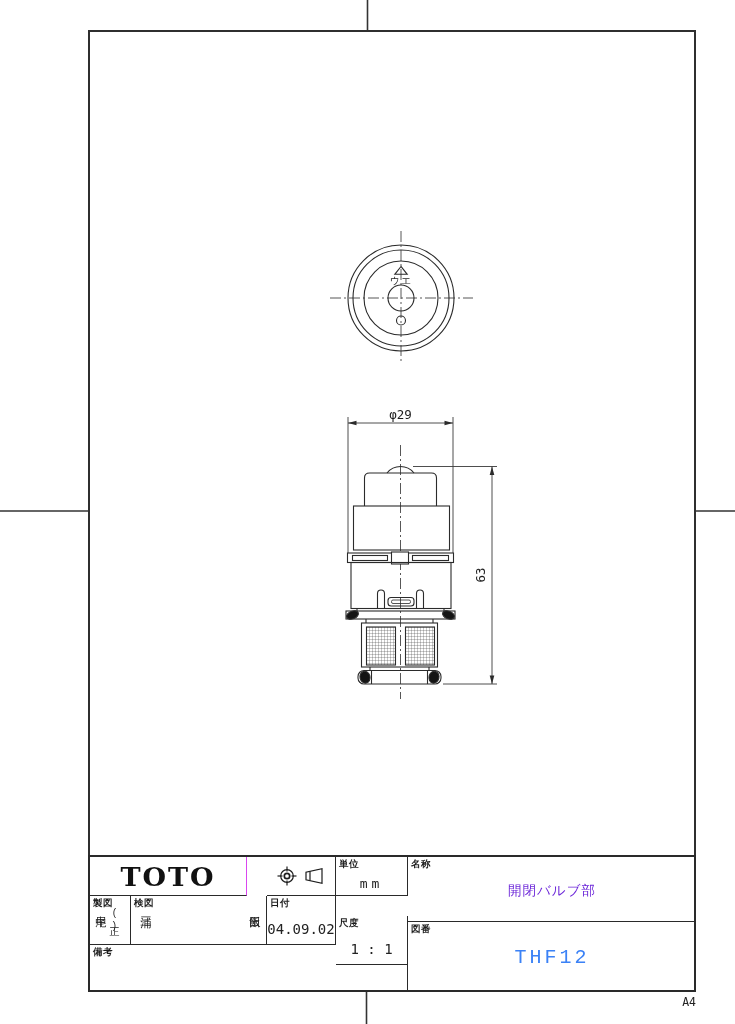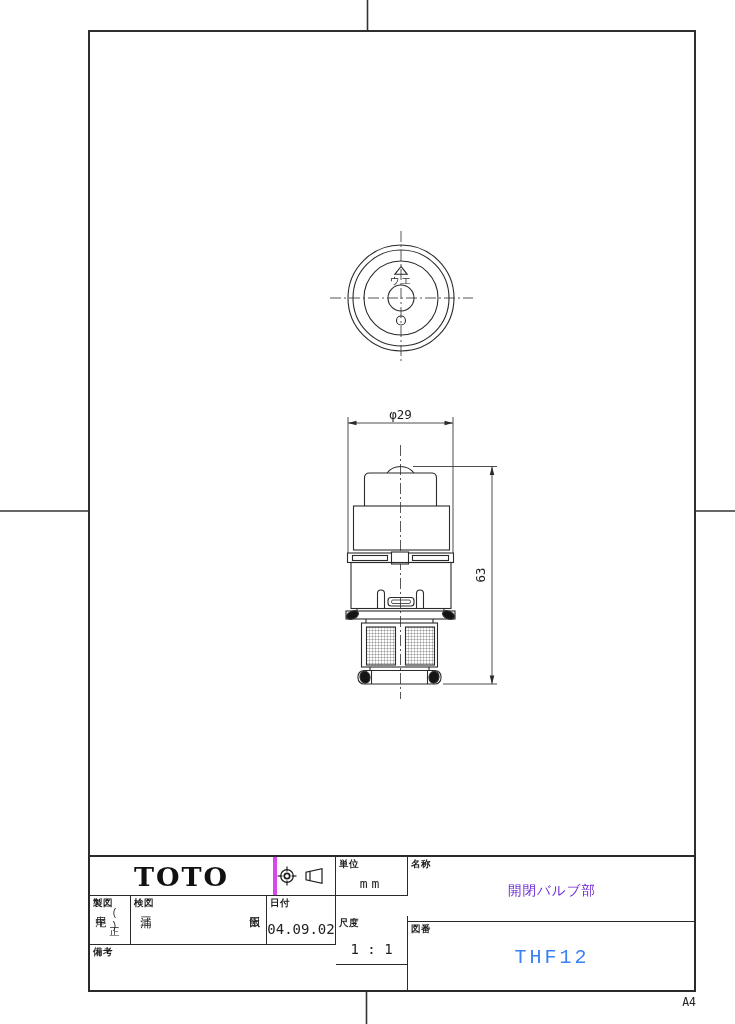--- a/index.html
+++ b/index.html
@@ -21,21 +21,21 @@
     border: 2px solid #2a2a2a;
     background: #fff;
   }
   .cell { position: absolute; border-color:#2a2a2a; }
   .cell .lbl {
     position:absolute; top:1px; left:3px;
     font-size: 9.5px; color:#1d1d1d; letter-spacing:0.5px;
     white-space: nowrap;
     font-weight: bold;
   }
-  .c-toto   { left:0;   top:0;    width:187px; height:39px; border-right:4px solid #d946ef; border-bottom:1px solid #2a2a2a; display:flex; align-items:center; justify-content:center;}
+  .c-toto   { left:0;   top:0;    width:157px; height:39px; border-right:1px solid #d946ef; border-bottom:1px solid #2a2a2a; display:flex; align-items:center; justify-content:center;}
   .c-symbol { left:177px; top:0;  width:69px;  height:39px; border-right:1px solid #2a2a2a; border-bottom:1px solid #2a2a2a; display:flex; align-items:center; justify-content:center;}
   .c-unit   { left:246px; top:0;  width:72px;  height:39px; border-right:1px solid #2a2a2a; border-bottom:1px solid #2a2a2a;}
   .c-drafter{ left:0;   top:39px; width:41px;  height:49px; border-right:1px solid #2a2a2a; border-bottom:1px solid #2a2a2a;}
   .c-checker{ left:41px; top:39px; width:136px; height:49px; border-right:1px solid #2a2a2a; border-bottom:1px solid #2a2a2a;}
   .c-date   { left:177px; top:39px; width:69px; height:49px; border-right:1px solid #2a2a2a; border-bottom:1px solid #2a2a2a;}
   .c-scale  { left:246px; top:39px; width:72px; height:49px; border-right:1px solid #2a2a2a; border-bottom:1px solid #2a2a2a;margin-top:20px;}
   .c-remarks{ left:0;   top:88px; width:318px; height:47px; border-right:1px solid #2a2a2a;}
   .c-name   { left:318px; top:0;  width:288px; height:65px; border-bottom:1px solid #2a2a2a; }
   .c-number { left:318px; top:65px; width:288px; height:70px; }
 

